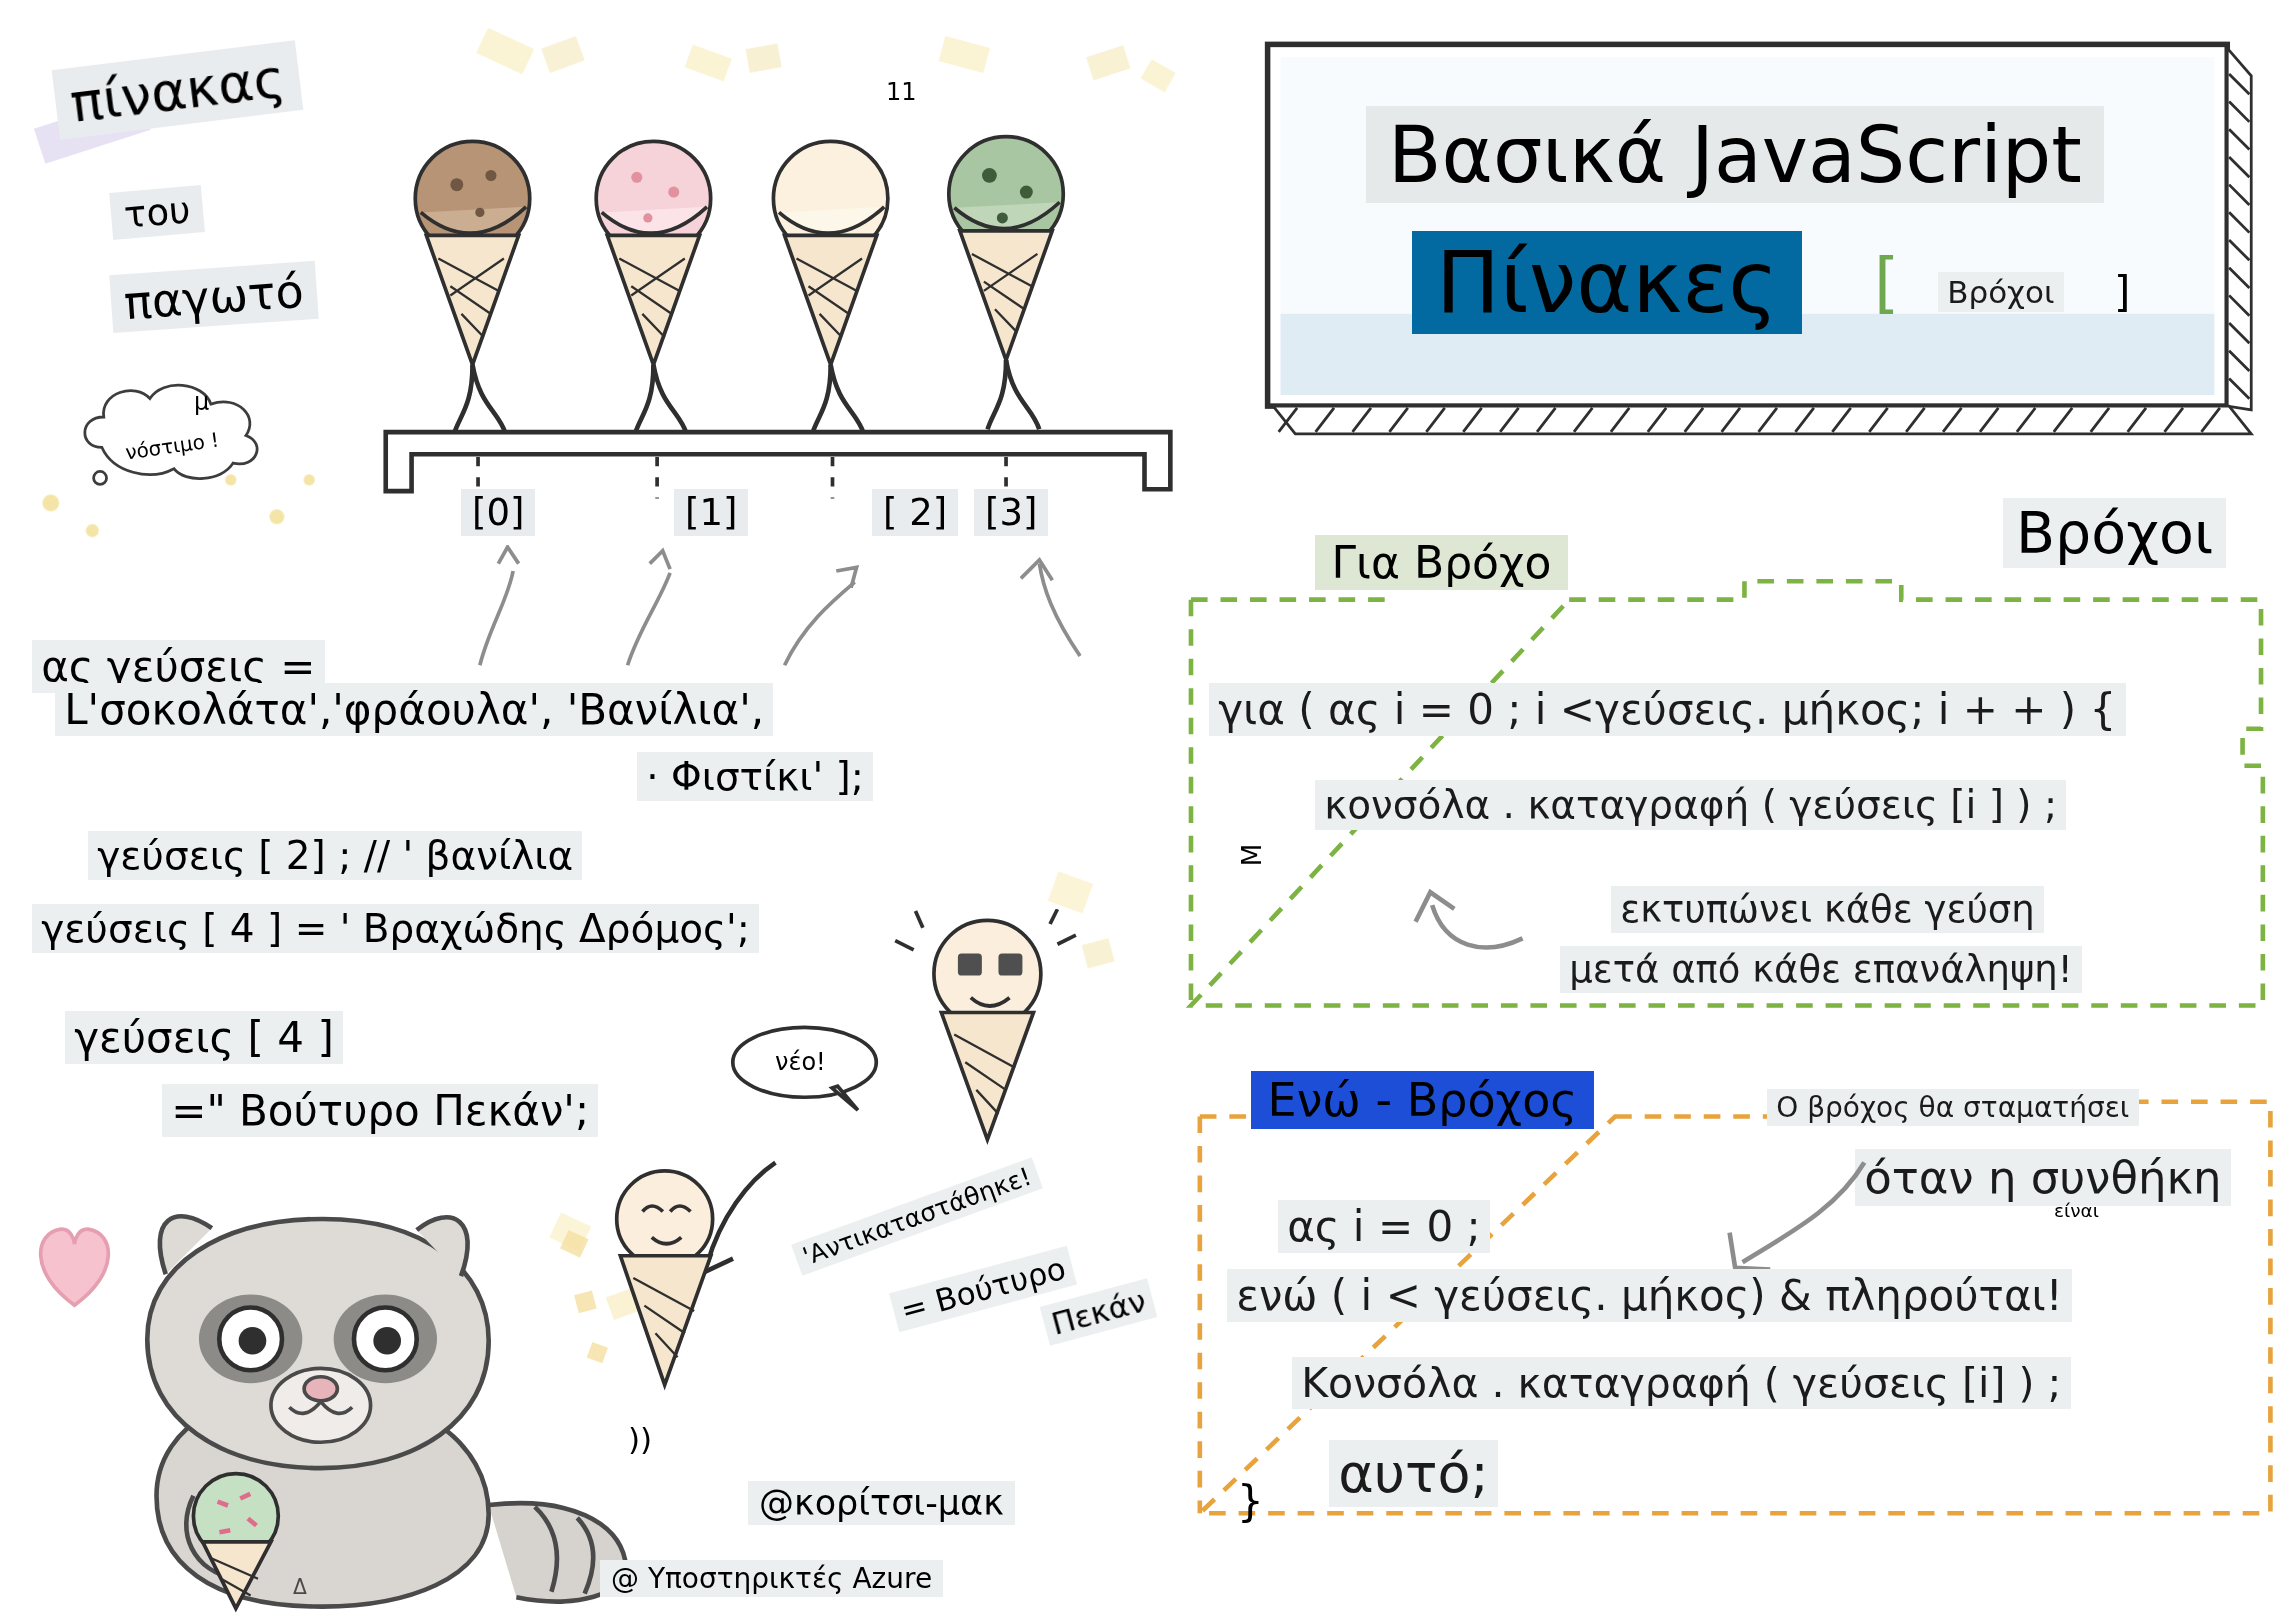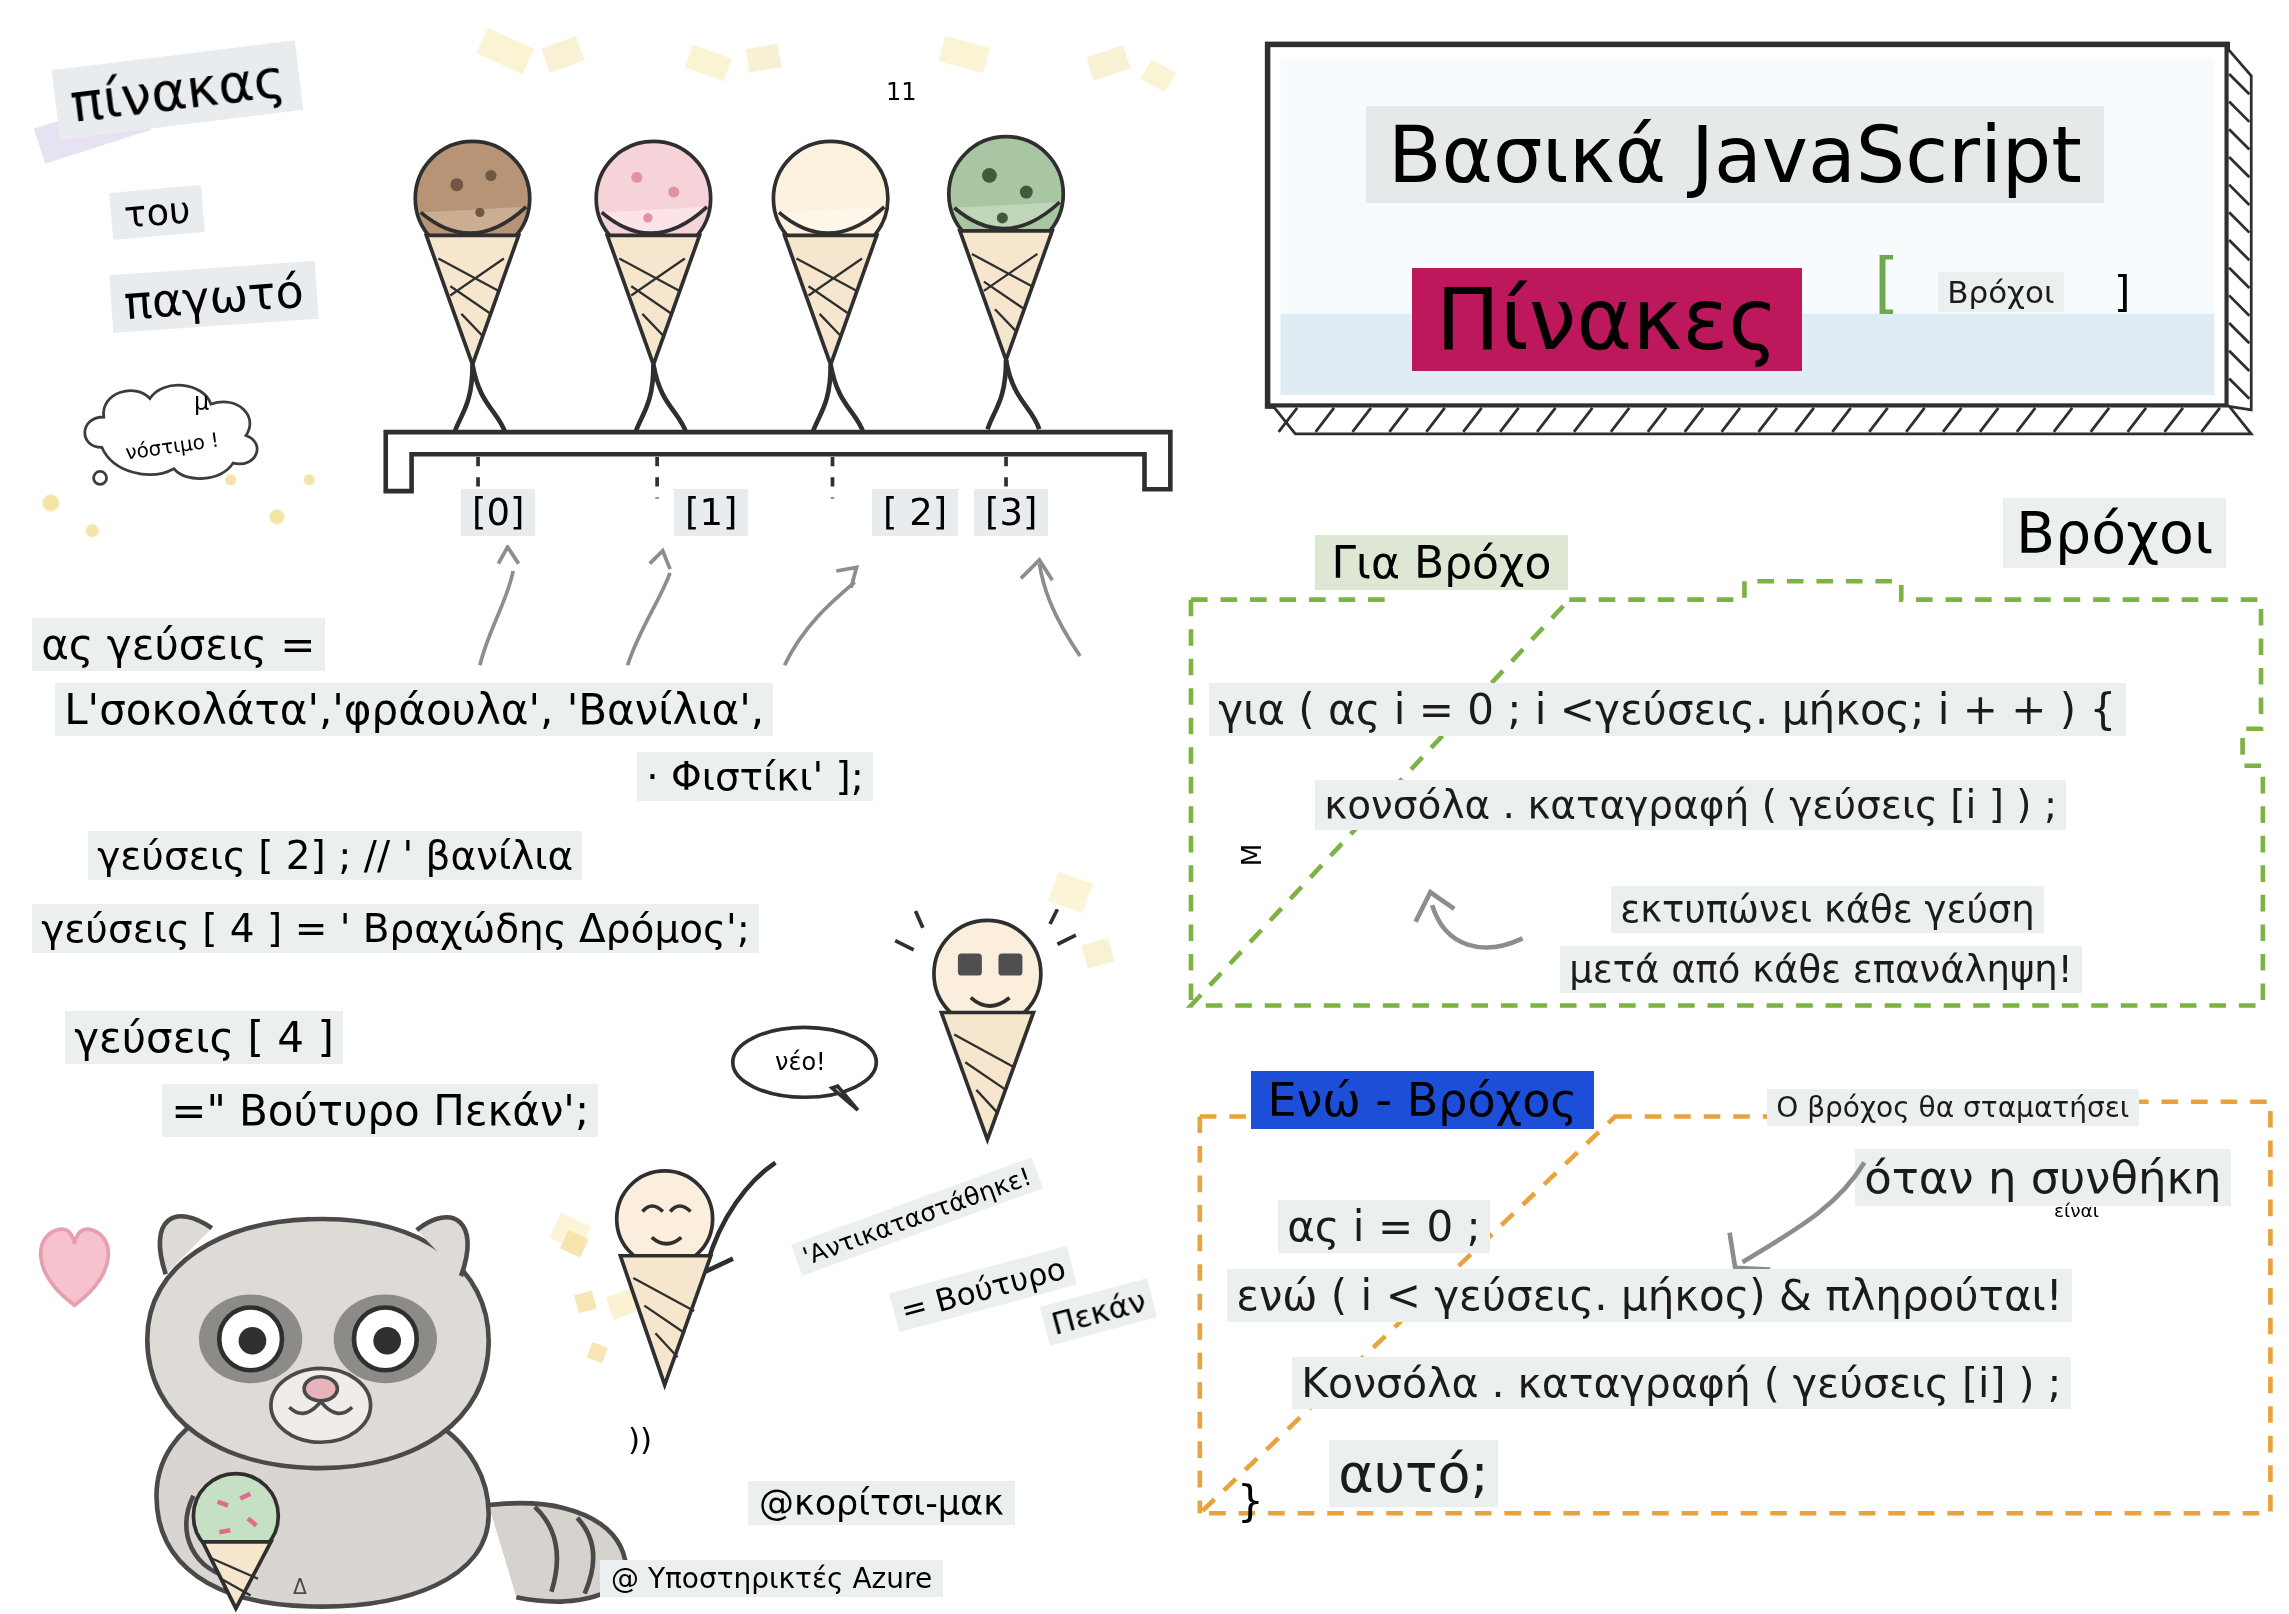--- a/index.html
+++ b/index.html
@@ -82,21 +82,21 @@
 
   .eleven { left: 886px; top: 78px; font-size: 24px; }
 
   
   .code {
     font-size: 42px;
     background: #eceff0;
     padding: 1.8px 9.2px;
     white-space: pre;
   }
-  .c1 { left: 32px;  top: 618px; text-align: right; }
+  .c1 { left: 32px;  top: 640px; text-align: right; }
   .c2 { left: 55px;  top: 683px; }
   .c3 { left: 637px; top: 752px; font-size: 39px; }
   .c4 { left: 88px;  top: 831px; font-size: 39px; }
   .c5 { left: 32px;  top: 904px; font-size: 39px; }
   .c6 { left: 65px;  top: 1011px; font-size: 42px; }
   .c7 { left: 162px; top: 1084px; font-size: 42px; }
 
   .neo-bubble { left: 729px; top: 1020px; width: 152px; height: 92px; }
   .neo-text { left: 775px; top: 1048px; font-size: 24px; }
 
@@ -143,23 +143,22 @@
   }
   .board-title {
     left: 1366px; top: 106px;
     font-size: 78px;
     background: #e6e9ea;
     padding: 3.7px 22px;
   }
   .board-sub {
     left: 1412px; top: 231px;
     font-size: 85px;
-    background: #be185d;
+    background: #0369a1;
     padding: 1.8px 24px;
-    margin-top: 37px;
   }
   .board-bracket-l { left: 1874px; top: 245px; font-size: 65px; color: #6fa84f; }
   .board-bracket-r { left: 2114px; top: 268px; font-size: 42px; }
   .board-loops {
     left: 1938px; top: 272px;
     font-size: 31px;
     background: #eceff0;
     padding: 1.8px 9.2px;
   }
 

